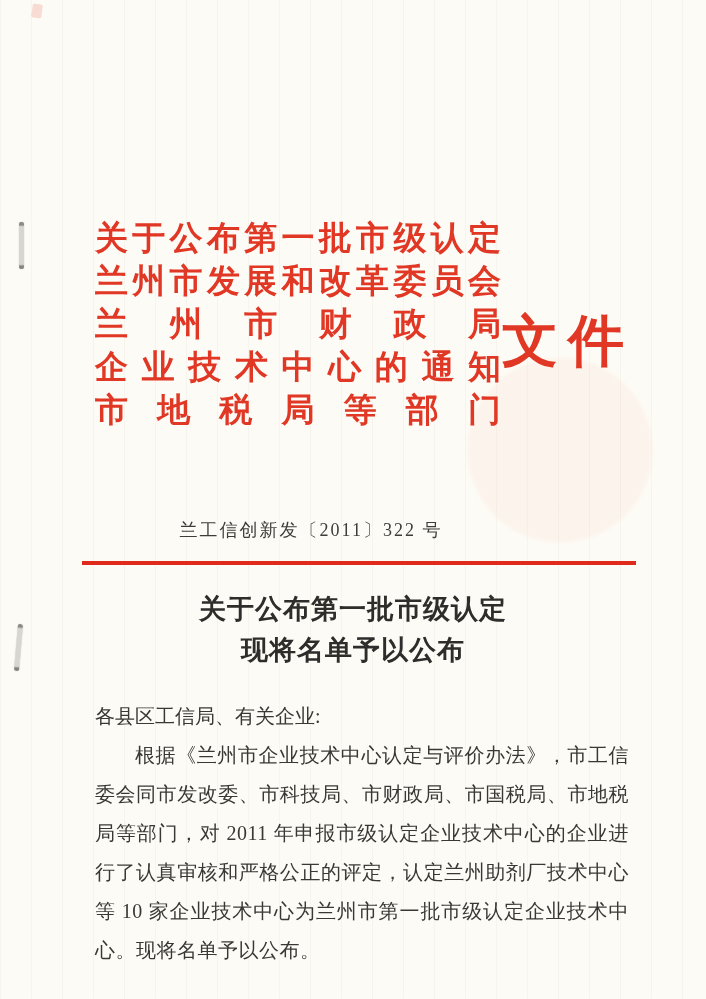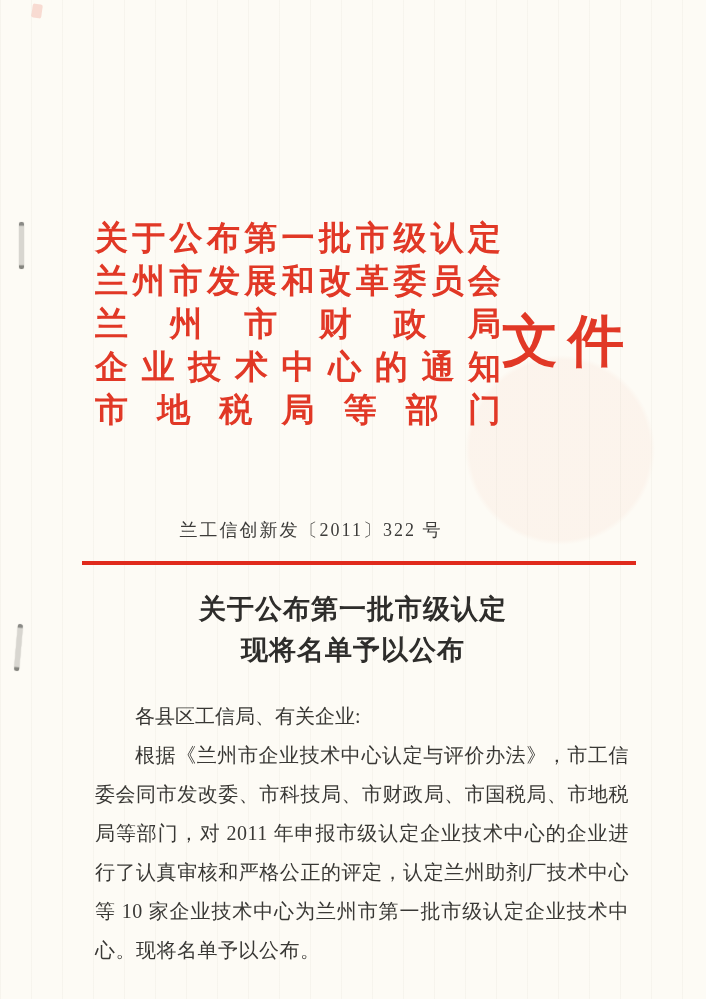--- a/index.html
+++ b/index.html
@@ -97,21 +97,21 @@
   }
   .body-block {
     position: absolute;
     left: 95px; top: 697px;
     width: 534px;
     font-size: 20px;
     line-height: 39px;
     color: #39383          5;
     color: #393835;
   }
-  .salutation { text-align: left; margin-left: 40px; }
+  .salutation { text-align: left; }
   .para {
     text-indent: 2em;
     text-align: justify;
     letter-spacing: 0.5px;
   }
 </style>
 </head>
 <body>
 
 <div class="page">

